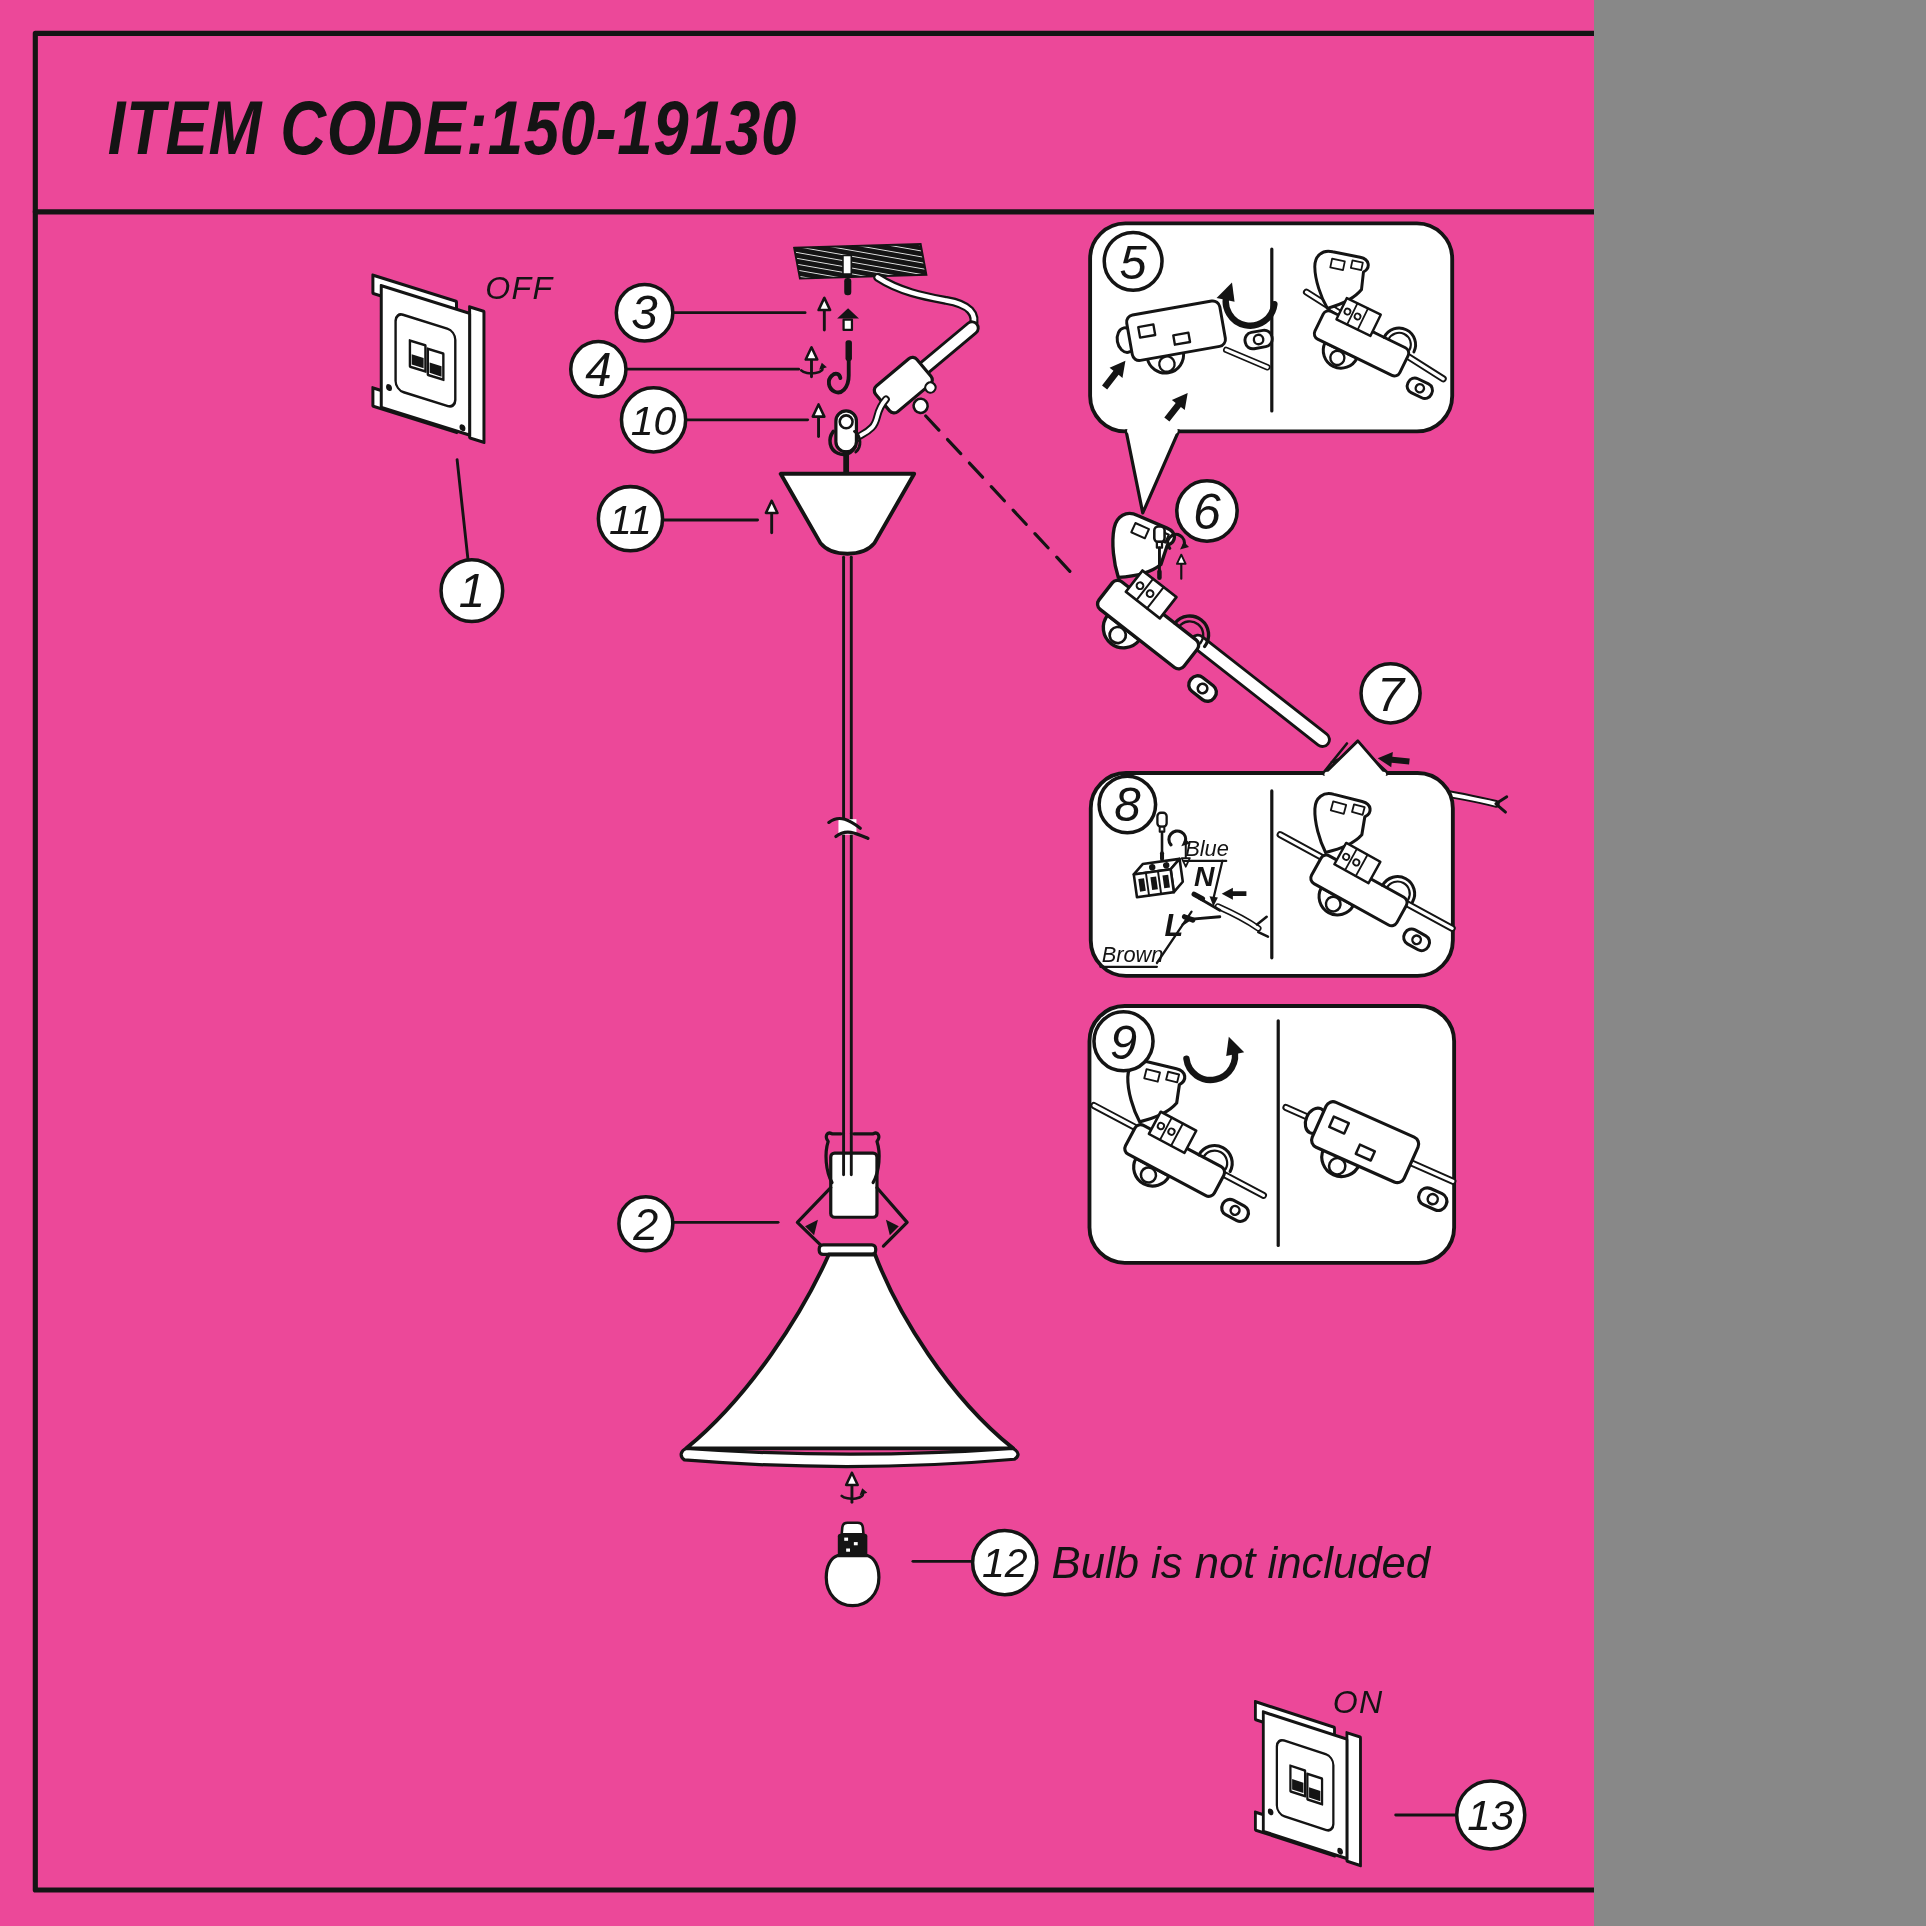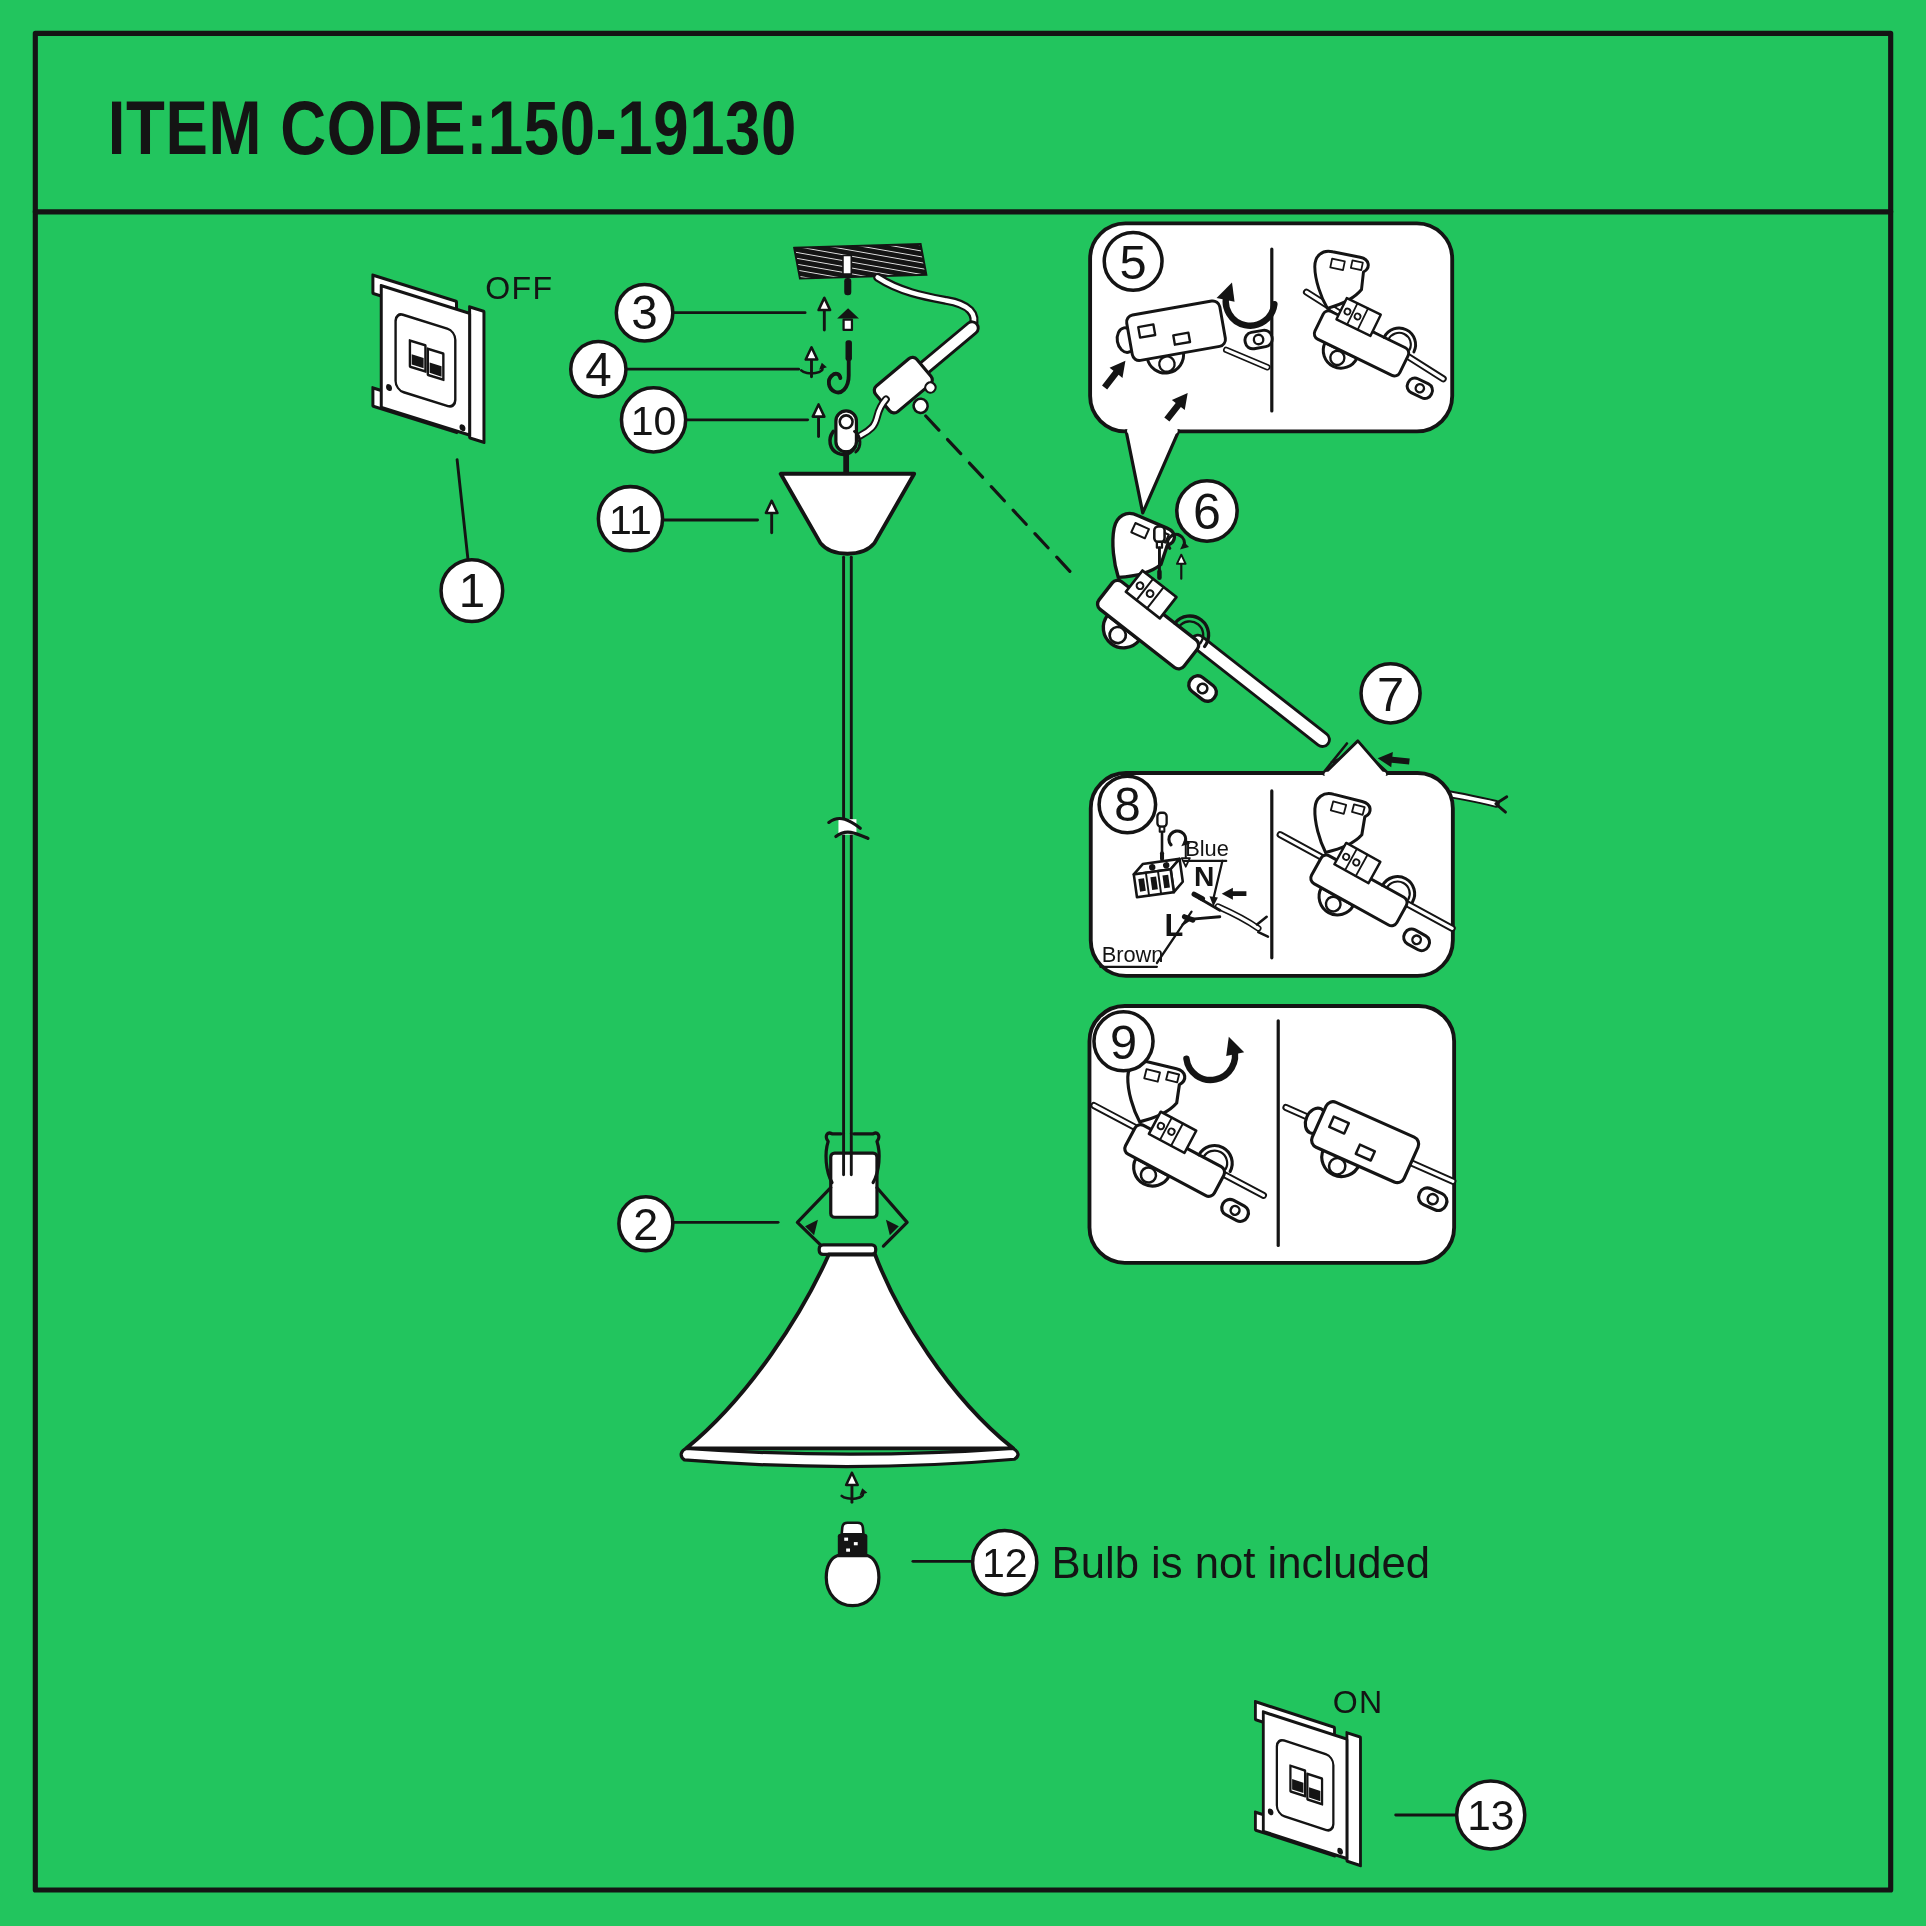--- a/index.html
+++ b/index.html
@@ -1,16 +1,16 @@
 <!DOCTYPE html>
 <html style="font-size:10.3px"><head>
 <meta charset="utf-8">
 <style>
   html,body{margin:0;padding:0;background:#888;}
-  .page{position:relative;width:1926px;height:1926px;background:#22c55e;overflow:hidden;}
+  .page{position:relative;width:1594px;height:1926px;background:#ec4899;overflow:hidden;font-style:italic;}
   svg{position:absolute;left:0;top:0;width:1926px;height:1926px;}
   text{font-family:"Liberation Sans", sans-serif;fill:#141414;}
   .k{stroke:#141414;fill:none;stroke-linecap:round;stroke-linejoin:round;}
   .w{fill:#ffffff;stroke:#141414;stroke-linejoin:round;}
   .b{fill:#141414;stroke:none;}
   .num{text-anchor:middle;}
   .cw{stroke:#ffffff;fill:none;stroke-linecap:round;}
 </style>
 </head>
 <body>

